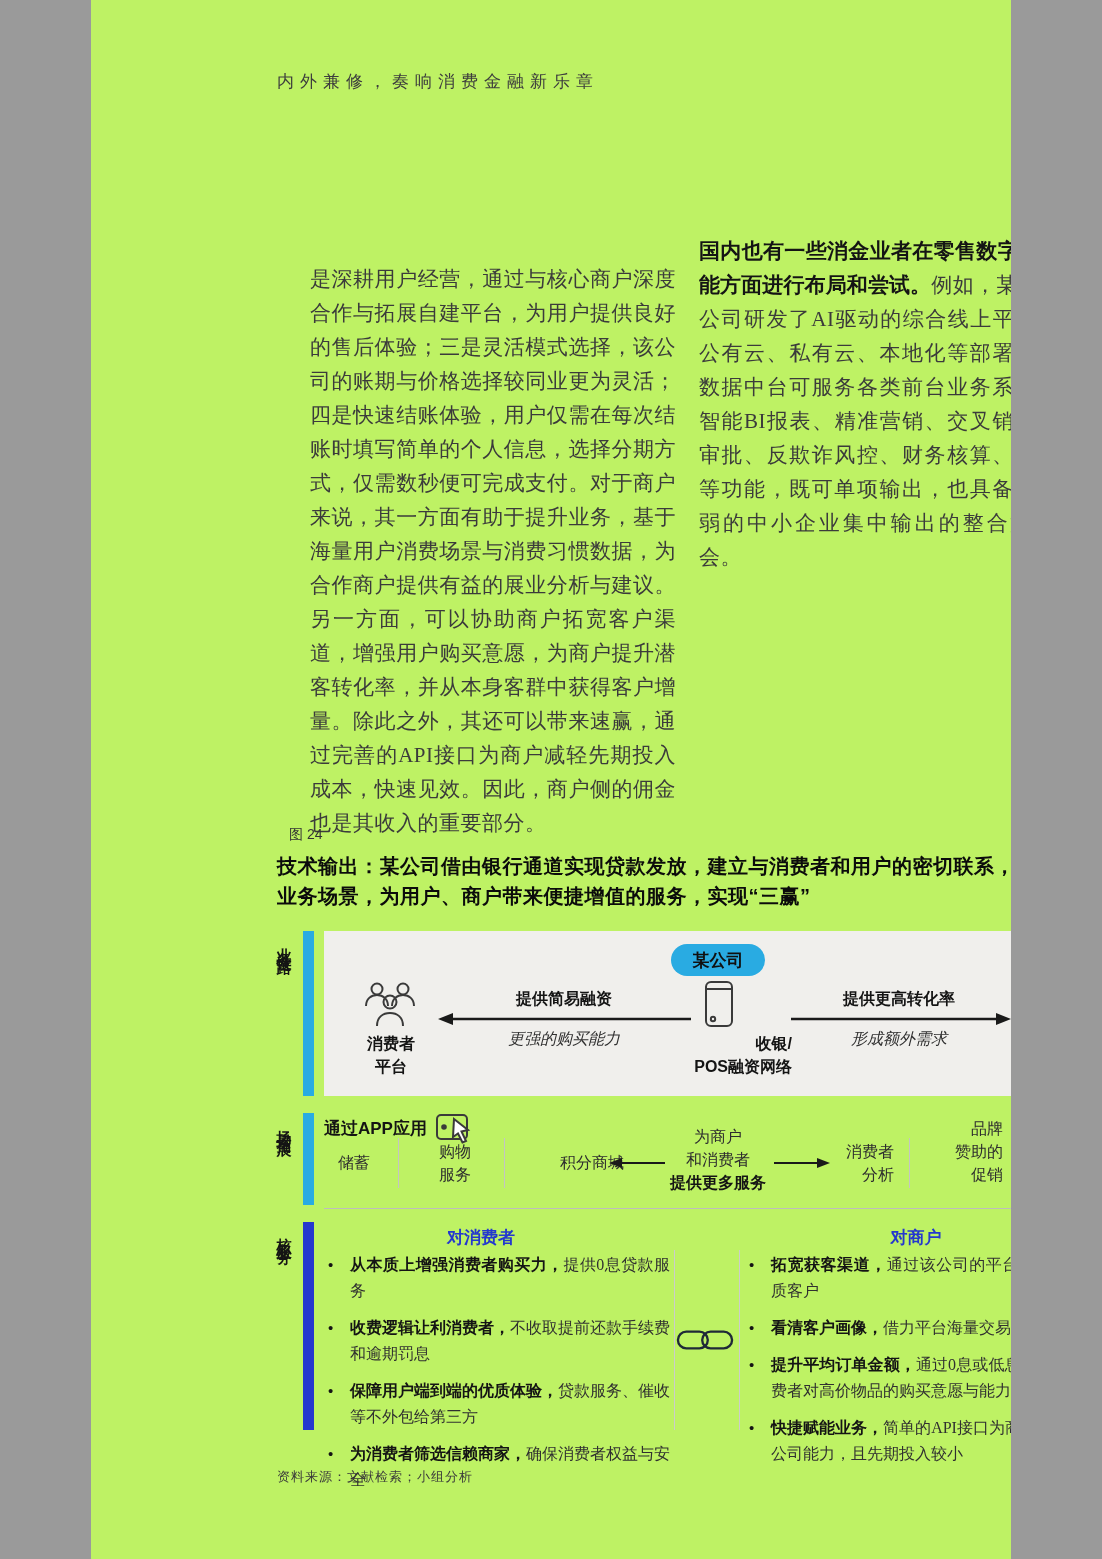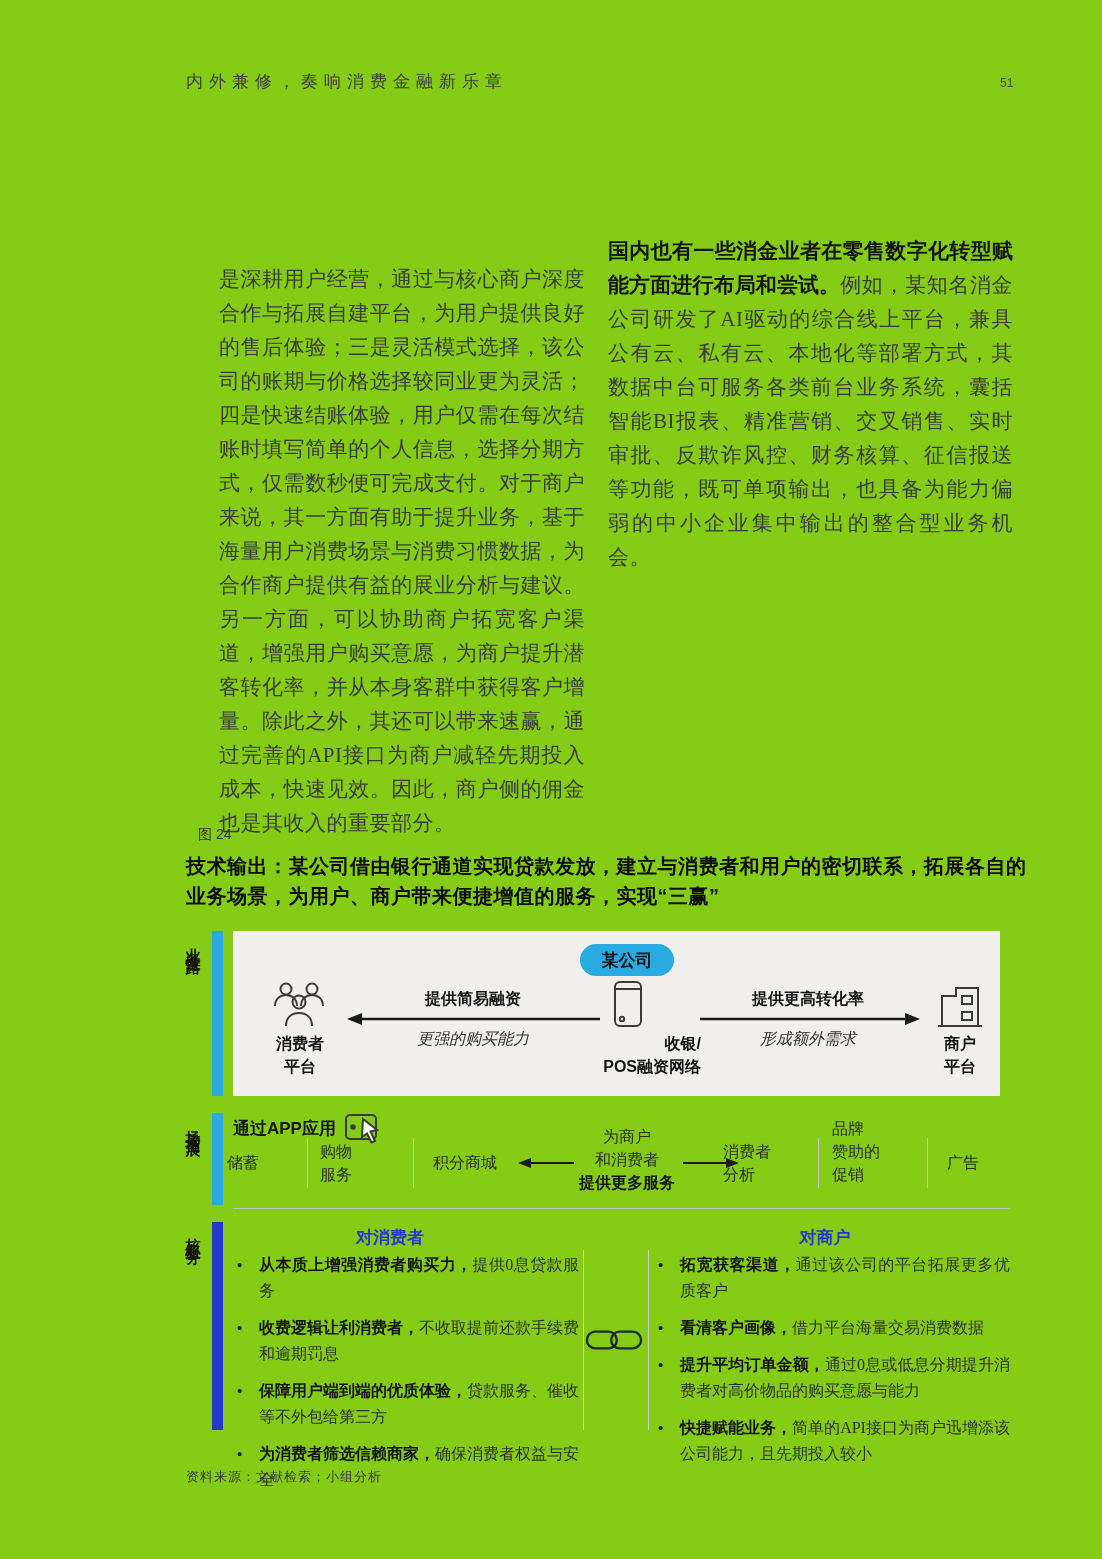--- a/index.html
+++ b/index.html
@@ -1,16 +1,16 @@
 <!DOCTYPE html>
 <html><head>
 <meta charset="utf-8">
 <style>
   html,body{margin:0;padding:0;background:#9a9a9a;}
-  .page{position:relative;width:1102px;height:1559px;background:#84cc16;margin:0 auto;
+  .page{position:relative;width:920px;height:1559px;background:#bef264;margin:0 auto;
         overflow:hidden;font-family:"Liberation Sans",sans-serif;color:#222;}
 
   
   .hdr-title{position:absolute;left:186px;top:70px;font-size:17px;letter-spacing:6px;
              color:#3d3d3d;font-family:"Liberation Serif",serif;}
   .hdr-page{position:absolute;left:1000px;top:76px;font-size:12px;color:#4a4a4a;}
 
   
   .bodycol{position:absolute;font-family:"Liberation Serif",serif;font-size:21px;
            line-height:34px;text-align:justify;color:#3b3b3b;letter-spacing:.5px;}
@@ -42,21 +42,21 @@
         font-weight:700;font-size:17px;color:#101010;}
   .node-label{position:absolute;font-weight:700;font-size:16px;line-height:23px;
               text-align:center;color:#141414;}
   .arr{position:absolute;}
   .arr-top{position:absolute;font-weight:700;font-size:16px;text-align:center;color:#141414;}
   .arr-bot{position:absolute;font-size:16px;text-align:center;color:#303030;
            font-family:"Liberation Serif",serif;font-style:italic;}
 
   
   .b2-header{position:absolute;left:233px;top:1117px;font-weight:700;font-size:17px;color:#141414;}
-  .b2-item{position:absolute;font-size:16px;line-height:23px;text-align:left;
+  .b2-item{position:absolute;font-size:16px;line-height:23px;text-align:right;
            color:#2e2e2e;font-family:"Liberation Serif",serif;}
   .b2-div{position:absolute;top:1138px;width:1px;height:50px;background:#c4c4c4;}
   .b2-center{position:absolute;left:573px;top:1125px;width:108px;text-align:center;
              font-size:16px;line-height:23px;color:#2e2e2e;font-family:"Liberation Serif",serif;}
   .b2-center .bold-line{display:block;font-family:"Liberation Sans",sans-serif;
              font-weight:700;color:#141414;}
   .b2-rule{position:absolute;left:233px;top:1208px;width:777px;height:1px;background:#bdbdbd;}
 
   
   .b3-header{position:absolute;width:200px;top:1226px;font-weight:700;font-size:17px;

